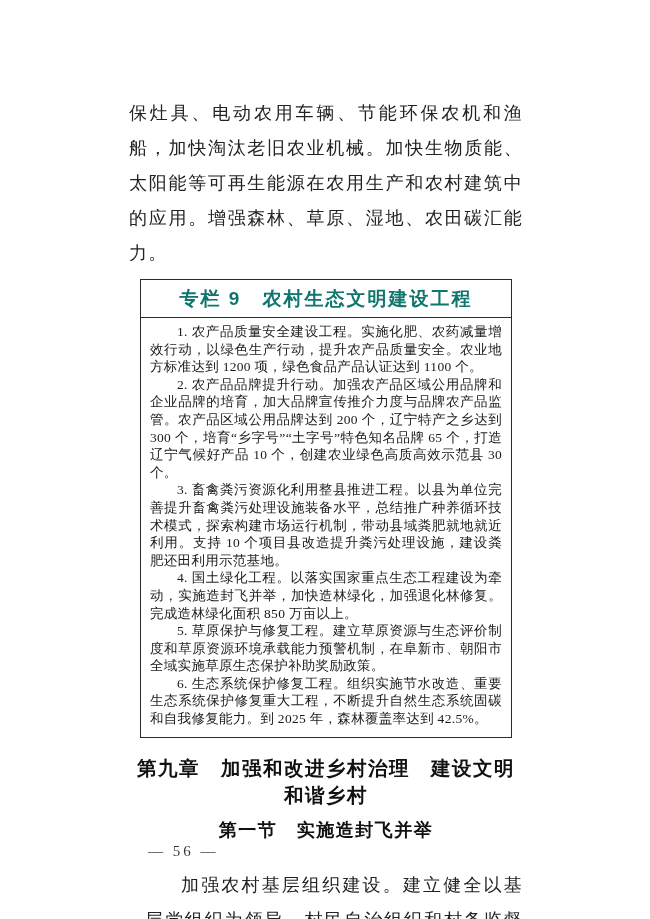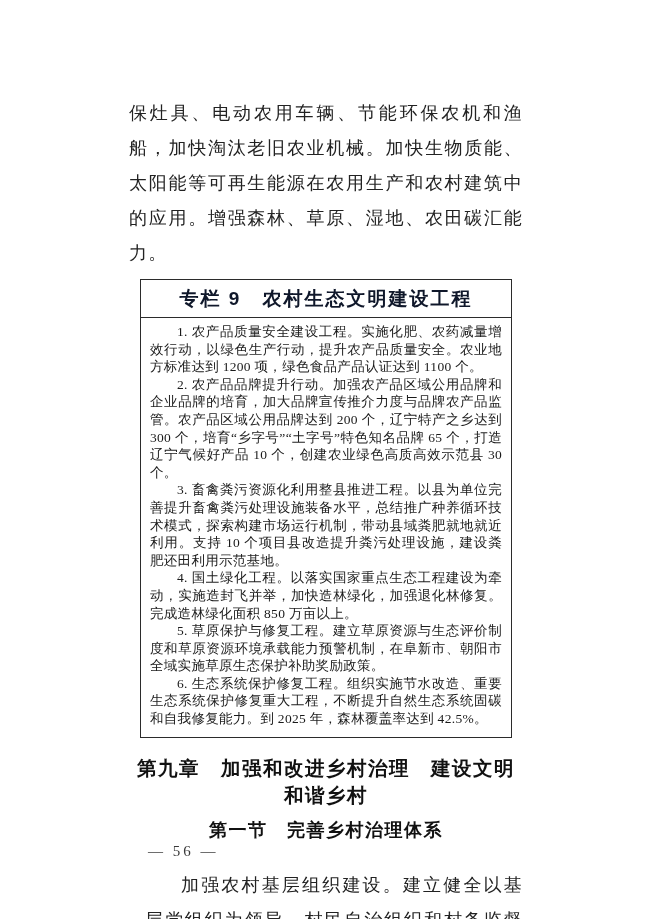--- a/index.html
+++ b/index.html
@@ -31,21 +31,21 @@
     border: 1.5px solid #2b2b2b;
     background: #ffffff;
   }
   .feature-box-title {
     margin: 0;
     text-align: center;
     font-family: "Liberation Sans", "DejaVu Sans", sans-serif;
     font-weight: bold;
     font-size: 19px;
     letter-spacing: 2px;
-    color: #0f172a;
+    color: #0f766e;
     padding: 6px 0 5px 0;
     border-bottom: 1.5px solid #2b2b2b;
   }
   .feature-box-body { padding: 5px 9px 9px 9px; }
   .feature-box-item {
     margin: 0;
     font-size: 13.5px;
     line-height: 17.6px;
     letter-spacing: 0.3px;
     text-align: justify;
@@ -94,19 +94,19 @@
       <p class="feature-box-item">2. 农产品品牌提升行动。加强农产品区域公用品牌和企业品牌的培育，加大品牌宣传推介力度与品牌农产品监管。农产品区域公用品牌达到 200 个，辽宁特产之乡达到 300 个，培育“乡字号”“土字号”特色知名品牌 65 个，打造辽宁气候好产品 10 个，创建农业绿色高质高效示范县 30 个。</p>
       <p class="feature-box-item">3. 畜禽粪污资源化利用整县推进工程。以县为单位完善提升畜禽粪污处理设施装备水平，总结推广种养循环技术模式，探索构建市场运行机制，带动县域粪肥就地就近利用。支持 10 个项目县改造提升粪污处理设施，建设粪肥还田利用示范基地。</p>
       <p class="feature-box-item">4. 国土绿化工程。以落实国家重点生态工程建设为牵动，实施造封飞并举，加快造林绿化，加强退化林修复。完成造林绿化面积 850 万亩以上。</p>
       <p class="feature-box-item">5. 草原保护与修复工程。建立草原资源与生态评价制度和草原资源环境承载能力预警机制，在阜新市、朝阳市全域实施草原生态保护补助奖励政策。</p>
       <p class="feature-box-item">6. 生态系统保护修复工程。组织实施节水改造、重要生态系统保护修复重大工程，不断提升自然生态系统固碳和自我修复能力。到 2025 年，森林覆盖率达到 42.5%。</p>
     </div>
   </div>
 
   <h1 class="chapter-heading">第九章　加强和改进乡村治理　建设文明和谐乡村</h1>
 
-  <h2 class="section-heading">第一节　完善乡村治理体系</h2>
+  <h2 class="section-heading">第一节　实施造封飞并举</h2>
 
   <p class="para indent bottom-para">加强农村基层组织建设。建立健全以基层党组织为领导、村民自治组织和村务监督组织为基础、集体经济组织和农民合作组织为纽带、其他经济社会组织为补充的村级组织</p>
 
   <div class="page-number">— 56 —</div>
 
 </div>
 
 </body></html>

